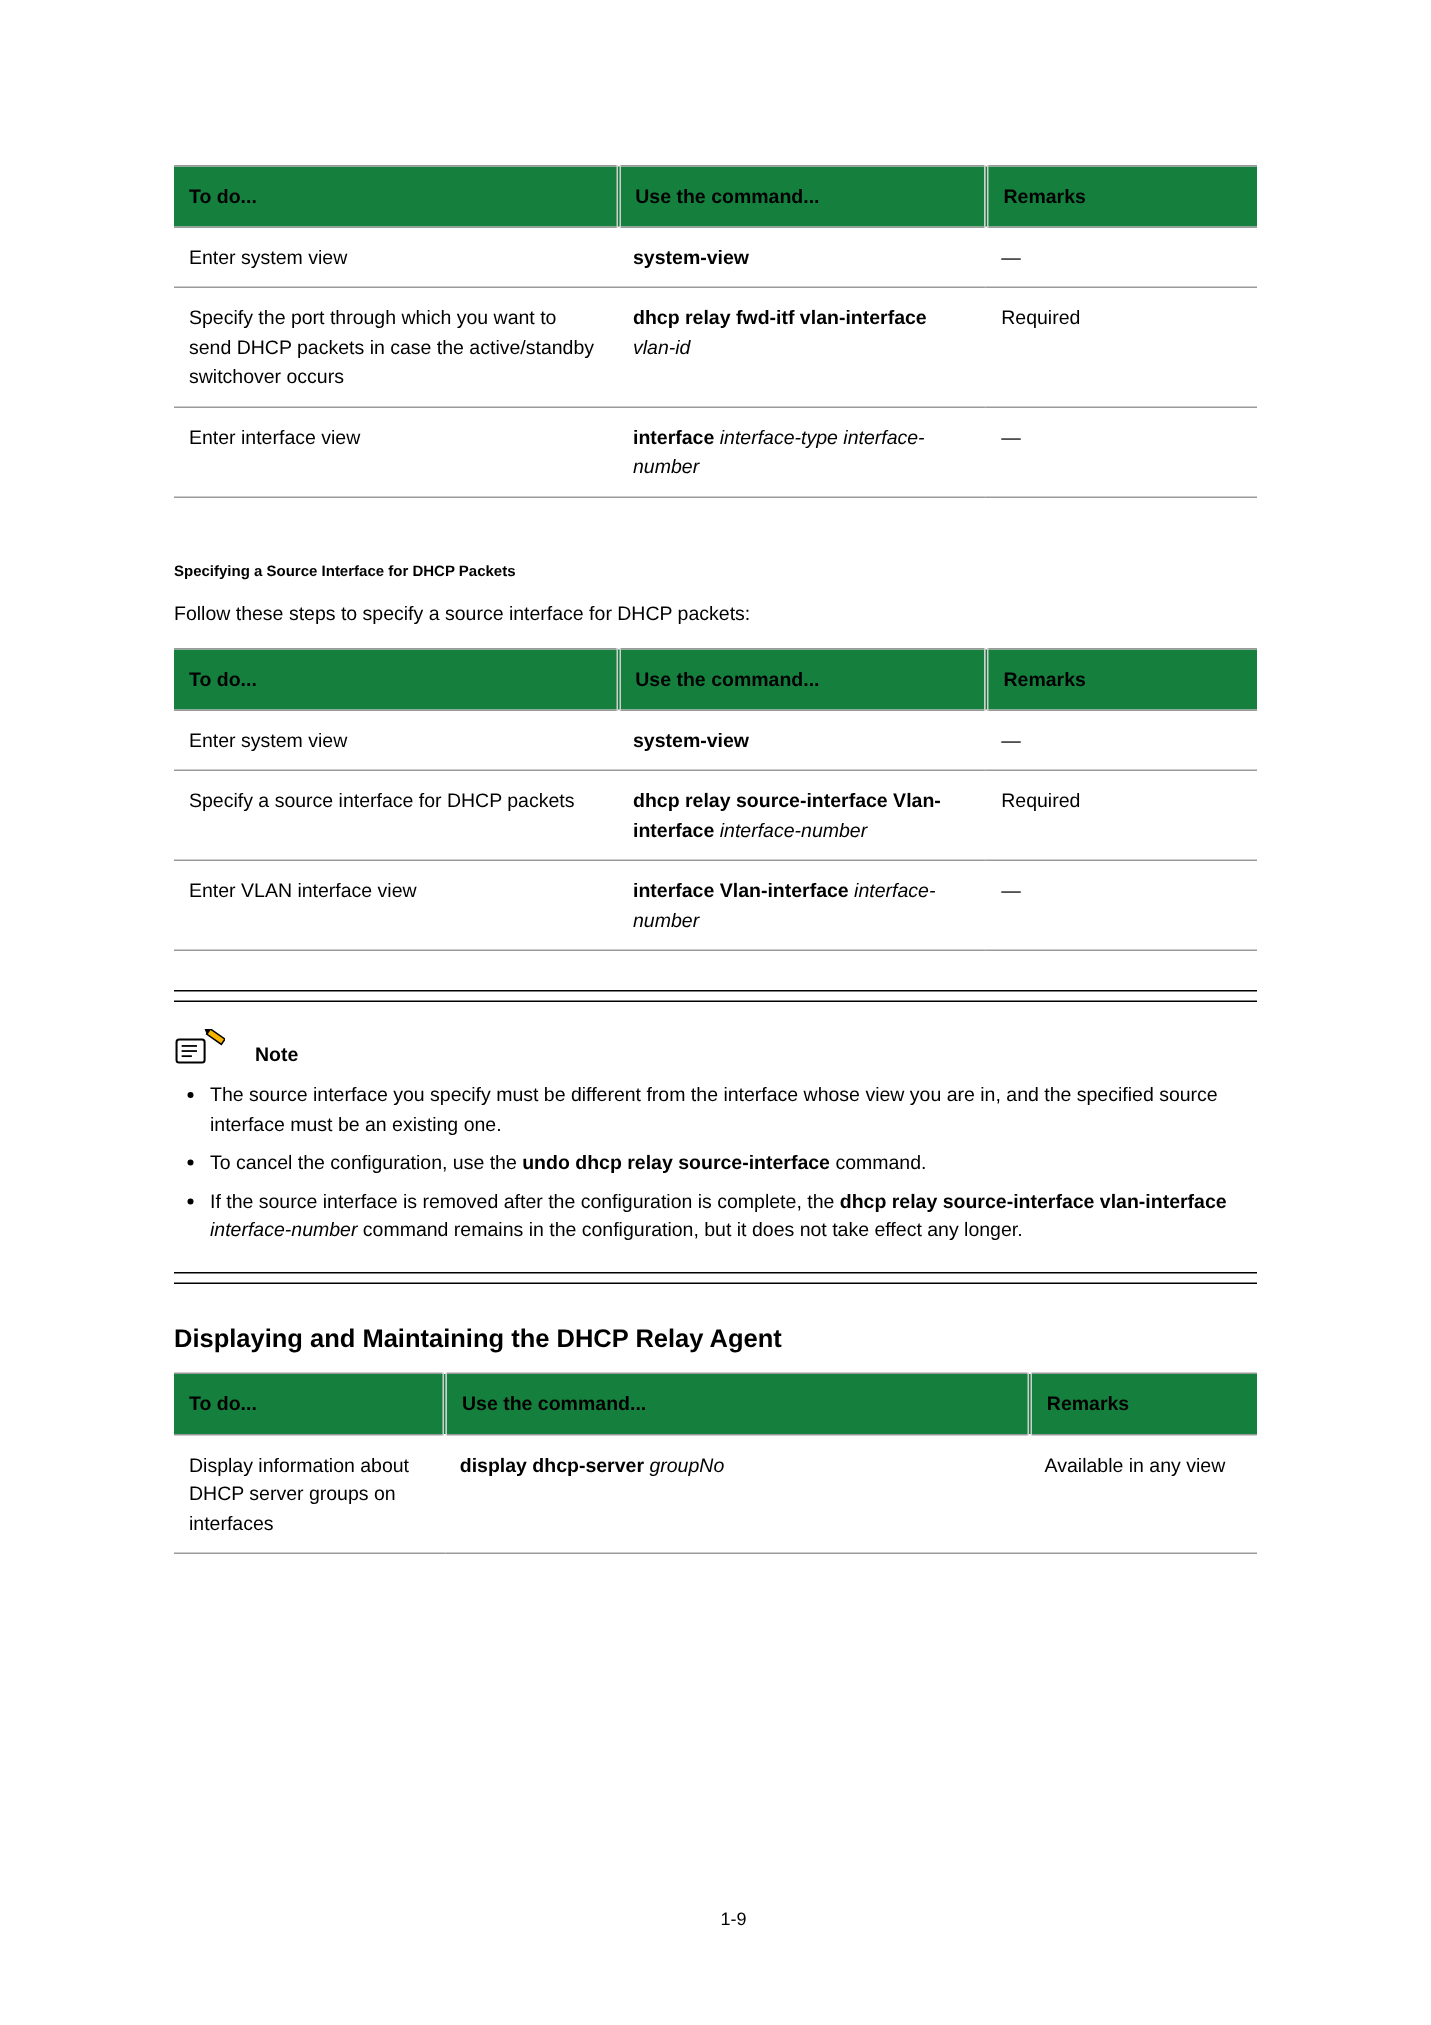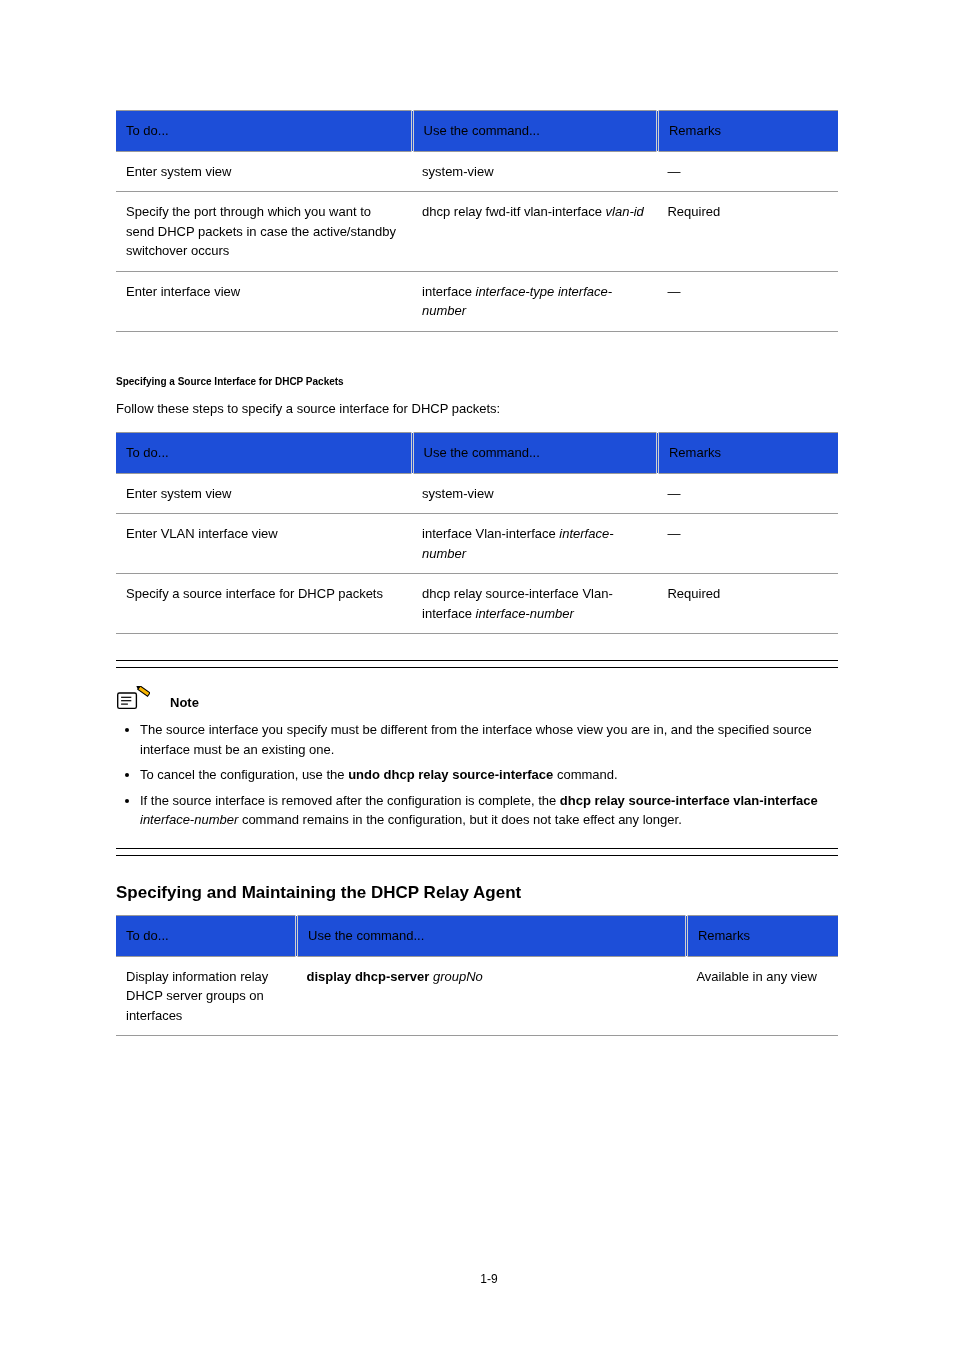--- a/index.html
+++ b/index.html
@@ -39,33 +39,34 @@
   }
   .tbl th, .tbl td {
     text-align: left;
     vertical-align: top;
     padding: 10px 10px;
     font-size: 13px;
     font-weight: normal;
     word-break: break-word;
   }
   .tbl thead th {
-    background: #1d4ed8;
+    background: #15803d;
     border-top: 1px solid #9a9a9a;
     border-bottom: 1px solid #9a9a9a;
+    font-weight: bold;
   }
   
   .tbl thead th:nth-child(1) { border-right: 3px double #cfcfcf; }
   .tbl thead th:nth-child(2) { border-right: 3px double #cfcfcf; }
   .tbl tbody td {
     border-bottom: 1px solid #9a9a9a;
   }
   .cmd, .mono {
     font-family: Arial, sans-serif;
-    font-weight: normal;
+    font-weight: bold;
   }
   .cmd-var {
     font-style: italic;
     font-weight: normal;
   }
   .hr-thick { border: 0; border-top: 1px solid #000; margin: 26px 0 6px 0; }
   .hr-thin  { border: 0; border-top: 1px solid #000; margin: 2px 0 18px 0; }
 
   
   .note-header {
@@ -151,28 +152,28 @@
         <th>Remarks</th>
       </tr>
     </thead>
     <tbody>
       <tr>
         <td>Enter system view</td>
         <td><span class="cmd">system-view</span><span class="cmd-var"></span></td>
         <td>—</td>
       </tr>
       <tr>
-        <td>Enter VLAN interface view</td>
-        <td><span class="cmd">interface Vlan-interface</span><span class="cmd-var"> interface-number</span></td>
-        <td>—</td>
-      </tr>
-      <tr>
         <td>Specify a source interface for DHCP packets</td>
         <td><span class="cmd">dhcp relay source-interface Vlan-interface</span><span class="cmd-var"> interface-number</span></td>
         <td>Required</td>
+      </tr>
+      <tr>
+        <td>Enter VLAN interface view</td>
+        <td><span class="cmd">interface Vlan-interface</span><span class="cmd-var"> interface-number</span></td>
+        <td>—</td>
       </tr>
     </tbody>
   </table>
 
   <hr class="hr-thick">
   <hr class="hr-thin">
   <div class="note-header">
     <span class="note-icon">
       <svg viewBox="0 0 40 30" width="34" height="26">
         <rect x="2" y="8" width="22" height="18" rx="2" fill="#fff" stroke="#000" stroke-width="1.6"></rect>
@@ -188,38 +189,38 @@
     <span class="label">Note</span>
   </div>
   <ul class="note-list">
     <li>The source interface you specify must be different from the interface whose view you are in, and the specified source interface must be an existing one.</li>
     <li>To cancel the configuration, use the <b>undo dhcp relay source-interface</b> command.</li>
     <li>If the source interface is removed after the configuration is complete, the <b>dhcp relay source-interface vlan-interface</b> <i>interface-number</i> command remains in the configuration, but it does not take effect any longer.</li>
   </ul>
   <hr class="hr-thick" style="margin-top:18px">
   <hr class="hr-thin">
 
-  <div class="h3" style="font-size:17px; margin-top:24px">Specifying and Maintaining the DHCP Relay Agent</div>
+  <div class="h3" style="font-size:17px; margin-top:24px">Displaying and Maintaining the DHCP Relay Agent</div>
 
   <table class="tbl">
     <colgroup>
         <col style="width:25%">
         <col style="width:54%">
         <col style="width:21%">
       </colgroup>
     <thead>
       <tr>
         <th>To do...</th>
         <th>Use the command...</th>
         <th>Remarks</th>
       </tr>
     </thead>
     <tbody>
       <tr>
-        <td>Display information relay DHCP server groups on interfaces</td>
+        <td>Display information about DHCP server groups on interfaces</td>
         <td><b>display dhcp-server</b> <i>groupNo</i></td>
         <td>Available in any view</td>
       </tr>
     </tbody>
   </table>
 
   <div class="page-number">1-9</div>
 </div>
 
 </body></html>

